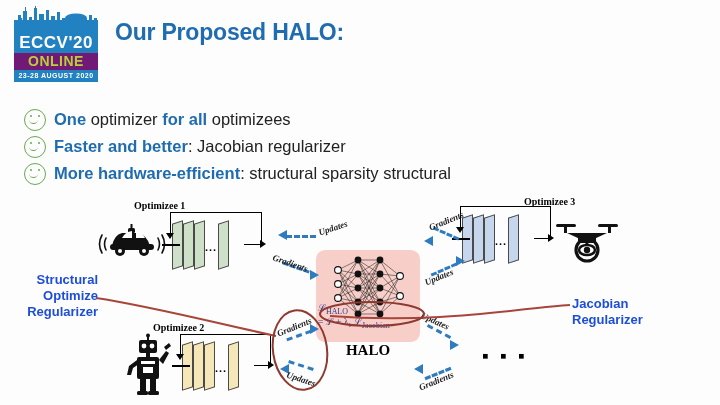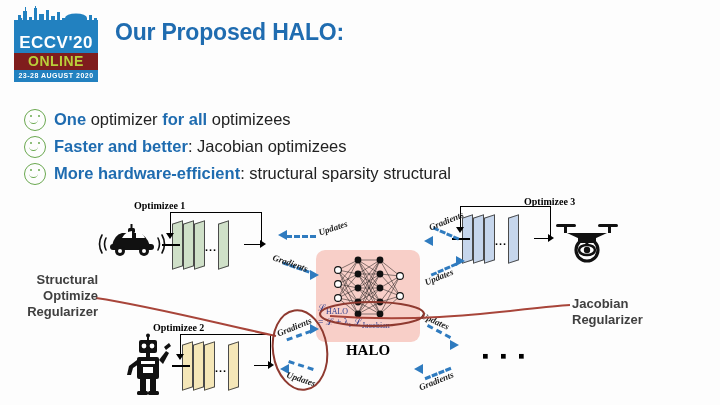--- a/index.html
+++ b/index.html
@@ -27,21 +27,21 @@
     font-weight: bold;
     text-align: center;
     letter-spacing: 0.5px;
   }
   #logo-eccv {
     top: 26px; height: 21px; line-height: 21px;
     font-size: 17px; color: #ffffff; background: #2281c0;
   }
   #logo-online {
     top: 47px; height: 28px; line-height: 17px;
-    font-size: 14px; color: #b9cf3a; background: #7f1d1d;
+    font-size: 14px; color: #b9cf3a; background: #701a75;
   }
   #logo-date {
     top: 64px; height: 12px; line-height: 12px;
     font-size: 7px; color: #ffffff; background: #2281c0;
   }
 
   
   #title {
     position: absolute; left: 115px; top: 18px;
     width: 595px; 
@@ -148,21 +148,21 @@
   #halo-word {
     position: absolute; left: 316px; top: 342px;
     width: 104px; text-align: center;
     font-family: "Liberation Serif", serif;
     font-weight: bold; font-size: 15px; color: #000;
   }
 
   
   .callout {
     position: absolute;
-    color: #404040; font-weight: bold;
+    color: #1d4ed8; font-weight: bold;
     font-size: 13px; line-height: 16px;
   }
   #sparsity-callout { left: 6px; top: 272px; width: 92px; text-align: right; }
   #jacobian-callout { left: 572px; top: 296px; width: 135px; text-align: left; }
 
   .ellipsis-dots {
     position: absolute; left: 482px; top: 345px;
     font-size: 19px; font-weight: bold; color: #000;
     letter-spacing: 3px;
   }
@@ -218,21 +218,21 @@
       </div>
     </div>
 
     <div class="bullet-row">
       <div class="smiley">
         <span class="eye l"></span>
           <span class="eye r"></span>
           <span class="mouth"></span>
       </div>
       <div class="bullet-text">
-        <b>Faster and better</b><span>: Jacobian optimizees</span>
+        <b>Faster and better</b><span>: Jacobian regularizer</span>
       </div>
     </div>
 
     <div class="bullet-row">
       <div class="smiley">
         <span class="eye l"></span>
           <span class="eye r"></span>
           <span class="mouth"></span>
       </div>
       <div class="bullet-text">

